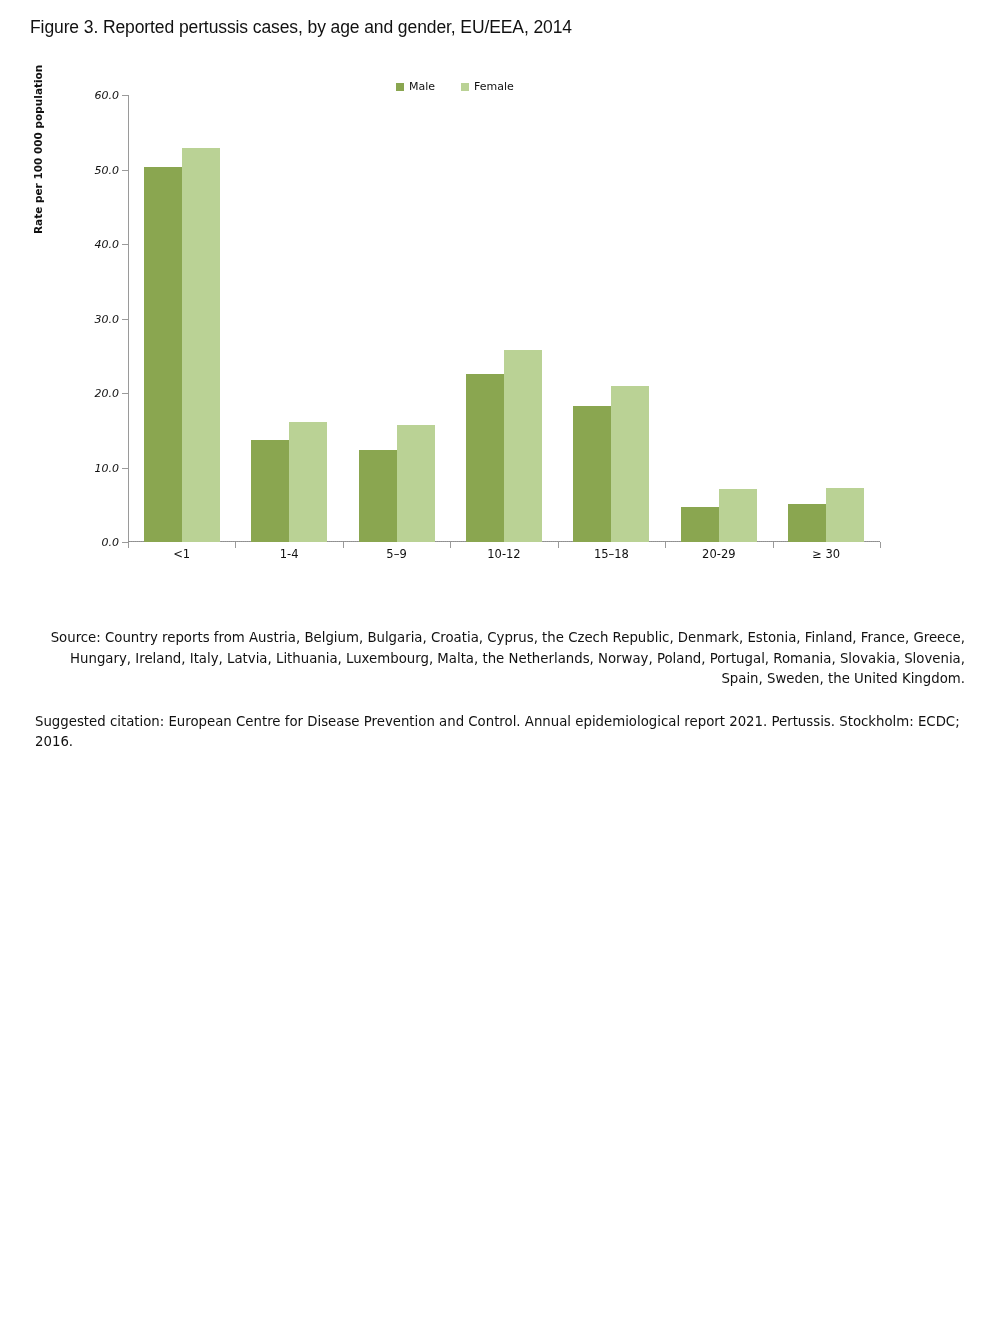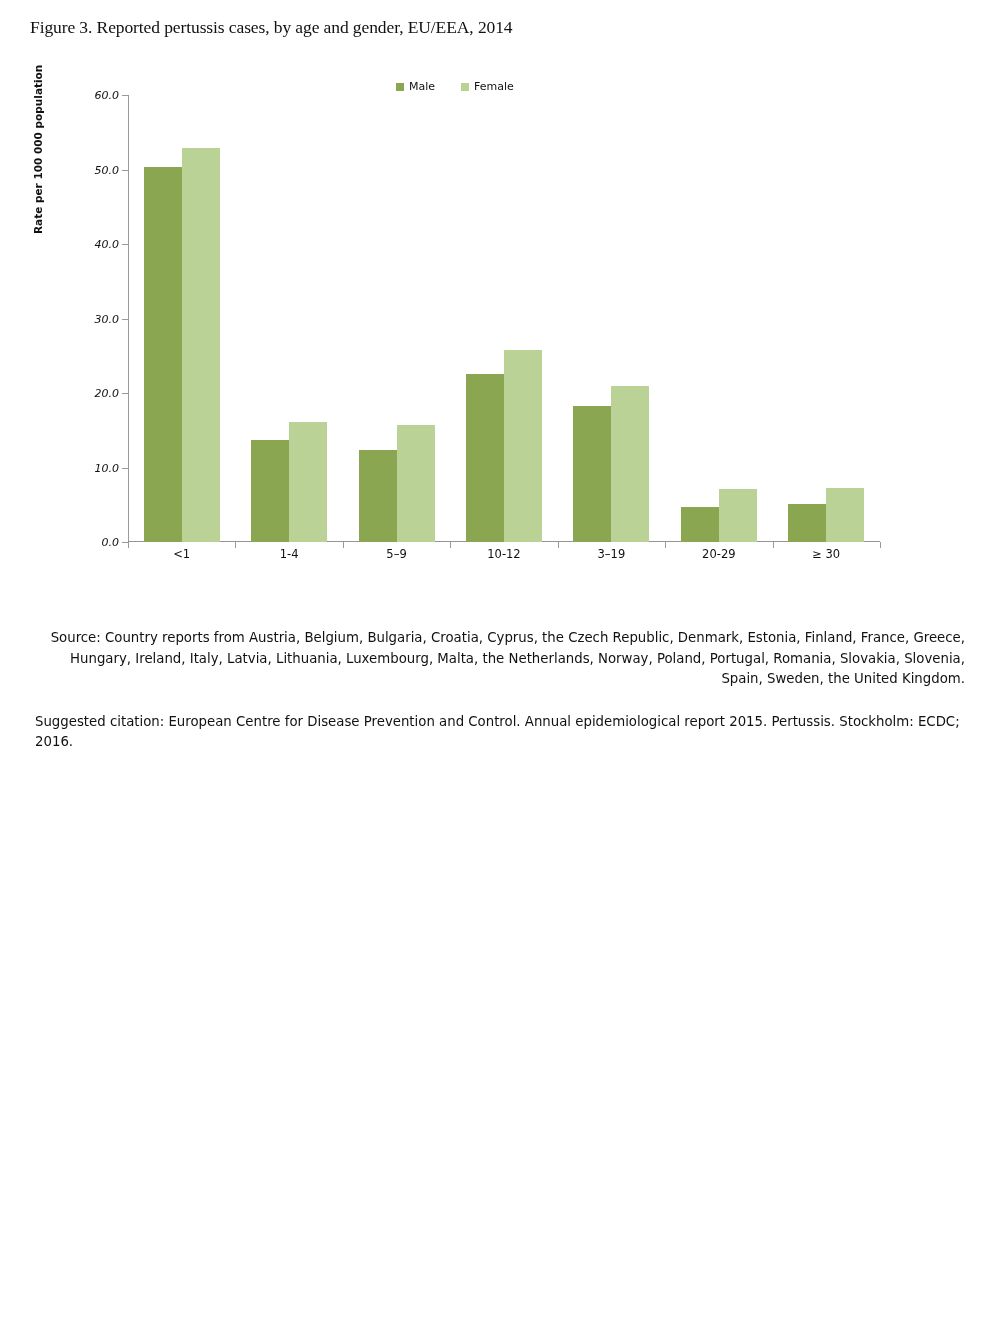--- a/index.html
+++ b/index.html
@@ -20,21 +20,21 @@
     position: absolute;
     inset: 0;
   }
 
   
   .figure-title {
     position: absolute;
     left: 30px;
     top: 17px;
     font-size: 17.5px;
-    font-family: Liberation Serif, serif;
+    font-family: Liberation Sans, sans-serif;
     color: #111111;
     letter-spacing: -0.1px;
     white-space: nowrap;
   }
 
   
   .chart-area {
     position: absolute;
     left: 0;
     top: 60px;
@@ -322,27 +322,27 @@
             <div class="bar female" style="height: 53.64px; background: rgb(186, 210, 149);"></div>
           </div>
         </div>
     </div>
 
     <div class="xlabels" id="xlabels">
         <div class="xlabel">&lt;1</div>
         <div class="xlabel">1-4</div>
         <div class="xlabel">5–9</div>
         <div class="xlabel">10-12</div>
-        <div class="xlabel">3–19</div>
+        <div class="xlabel">15–18</div>
         <div class="xlabel">20-29</div>
         <div class="xlabel">≥ 30</div>
       </div>
 
   </div>
 
   <div class="footer">
     <div class="source-block">Source: Country reports from Austria, Belgium, Bulgaria, Croatia, Cyprus, the Czech Republic, Denmark, Estonia, Finland, France, Greece, Hungary, Ireland, Italy, Latvia, Lithuania, Luxembourg, Malta, the Netherlands, Norway, Poland, Portugal, Romania, Slovakia, Slovenia, Spain, Sweden, the United Kingdom.</div>
     <div class="citation-block">
-      <span class="citation-line">Suggested citation: European Centre for Disease Prevention and Control. Annual epidemiological report 2015. Pertussis. Stockholm: ECDC; 2016.</span>
+      <span class="citation-line">Suggested citation: European Centre for Disease Prevention and Control. Annual epidemiological report 2021. Pertussis. Stockholm: ECDC; 2016.</span>
     </div>
   </div>
 
 </div>
 
 </body></html>

